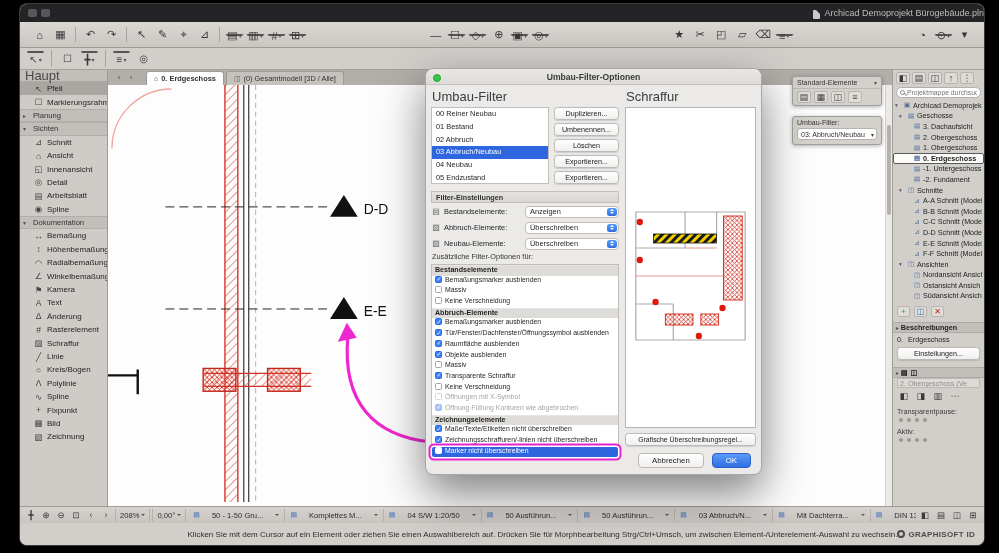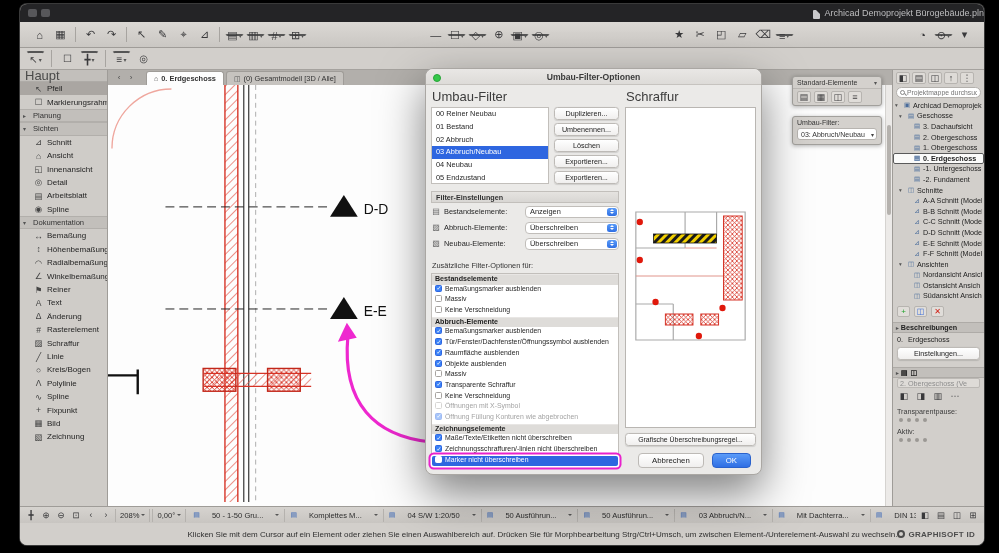--- a/index.html
+++ b/index.html
@@ -122,21 +122,21 @@
   .mini-btn{height:13px;background:linear-gradient(#fff,#f0efee);border:1px solid #bdbab6;border-radius:3.5px;font-size:7.2px;font-family:"Liberation Sans",sans-serif;color:#222;box-shadow:0 .5px 1px rgba(0,0,0,.12)}
   .sec-bar{margin-top:7px;height:12px;background:linear-gradient(#e5e3e0,#d8d6d3);border:1px solid #c2bfbb;font-size:7.2px;font-weight:bold;display:flex;align-items:center;padding:0 4px;color:#333}
   .set-row{display:flex;align-items:center;height:15px;margin-top:1px;gap:3px}
   .set-icon{width:10px;text-align:center;font-size:8px;color:#666;flex:none}
   .set-label{flex:1;white-space:nowrap;overflow:hidden}
   .dropdown{width:94px;height:12px;background:#fff;border:1px solid #c1beba;border-radius:4px;display:flex;align-items:center;padding:0 14px 0 4px;position:relative;flex:none;white-space:nowrap;overflow:hidden}
   .stepper{position:absolute;right:1px;top:1px;bottom:1px;width:10px;background:linear-gradient(#5a9bf8,#2f6fe4);border-radius:2.5px;display:flex;flex-direction:column;align-items:center;justify-content:center}
   .stepper i{width:0;height:0;border:2px solid transparent;display:block}
   .stepper .up{border-bottom-color:#fff;margin-bottom:1px}
   .stepper .dn{border-top-color:#fff}
-  .opt-label{margin-top:10px;margin-left:1px;color:#333}
+  .opt-label{margin-top:1px;margin-left:1px;color:#333}
   .opt-list{margin-top:3px;background:#fff;border:1px solid #c2bfbb}
   .opt-row{height:10.7px;display:flex;align-items:flex-start;gap:3px;padding:0 3px;font-size:6.9px;white-space:nowrap;overflow:hidden}
   .cb{width:7px;height:7px;border:1px solid #a6a3a0;border-radius:1.5px;background:#fff;flex:none;position:relative}
   .cb.on{background:#3b82f7;border-color:#2e66e0}
   .cb.on::after{content:"✓";color:#fff;font-size:6px;position:absolute;left:.5px;top:-1.5px}
   .opt-row.hdr{background:#dedcd9;font-weight:bold;font-size:7.1px;border-top:1px solid #e8e6e4}
   .opt-row.dis{color:#a3a3a3}
   .opt-row.dis .cb{opacity:.45}
   .opt-row.sel{background:#2e66e0;color:#fff;border-radius:2px;box-shadow:0 0 0 1.5px #fff,0 0 0 3.5px #e822cc;position:relative;z-index:2}
   .opt-row.sel .cb{border-color:#fff}
@@ -403,21 +403,21 @@
 
           <div class="tool-item">
             <span class="t-cap"></span>
             <span class="t-ic">∠</span>
             <span>Winkelbemaßung</span>
           </div>
 
           <div class="tool-item">
             <span class="t-cap"></span>
             <span class="t-ic">⚑</span>
-            <span>Reiner</span>
+            <span>Kamera</span>
           </div>
 
           <div class="tool-item">
             <span class="t-cap"></span>
             <span class="t-ic">A</span>
             <span>Text</span>
           </div>
 
           <div class="tool-item">
             <span class="t-cap"></span>

